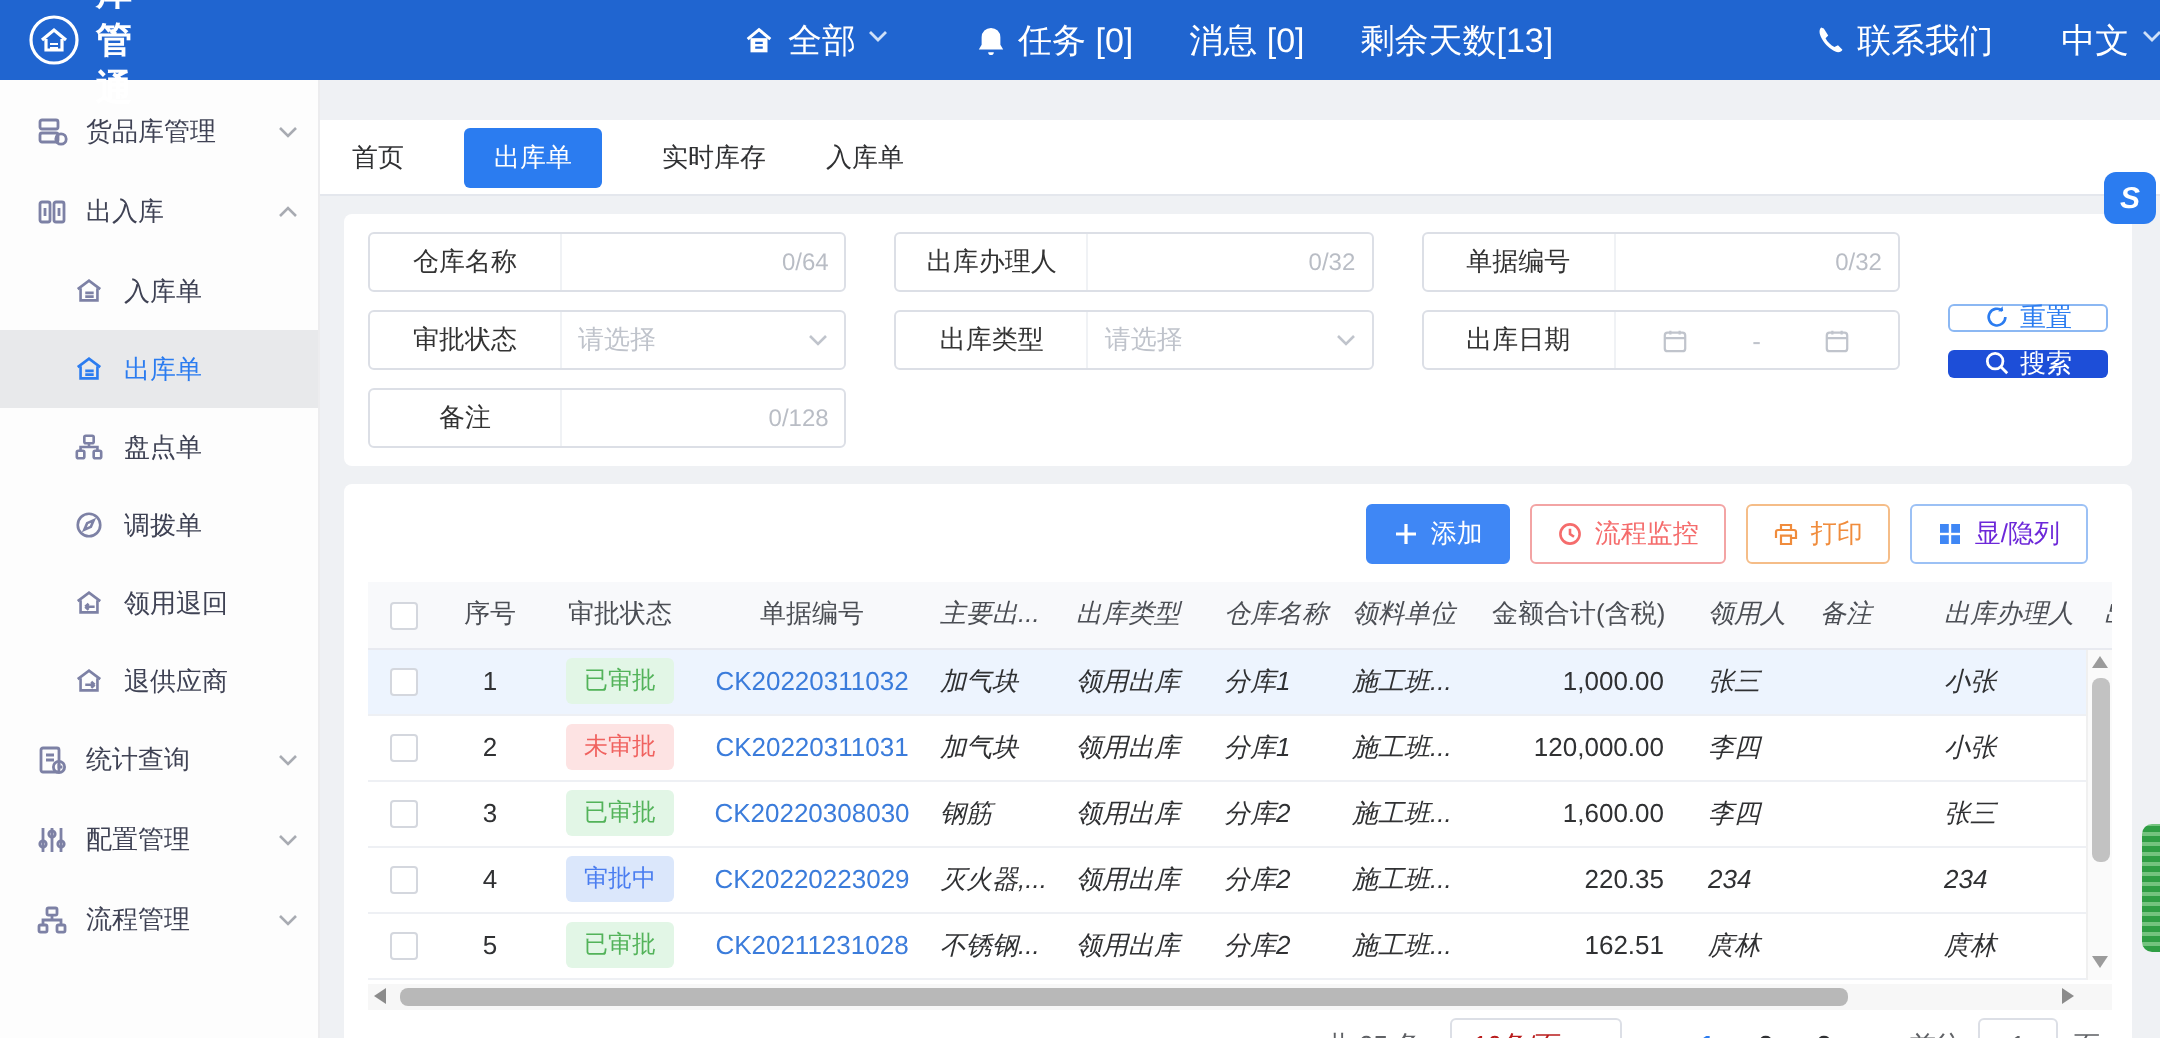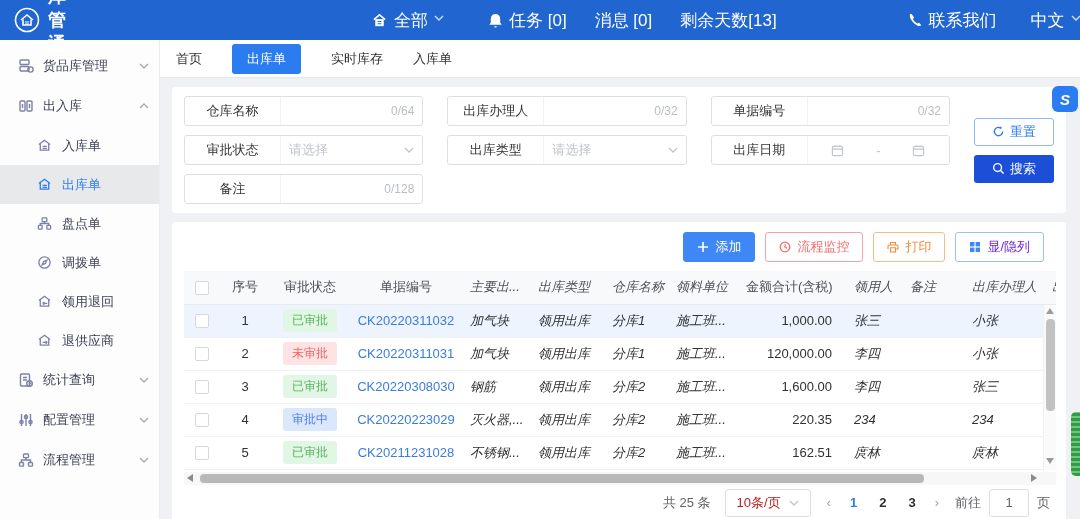--- a/index.html
+++ b/index.html
@@ -28,41 +28,41 @@
   .side-item{ height:40px; display:flex; align-items:center; padding:0 10px 0 18px; gap:9px; color:#3f4254; cursor:pointer;}
   .side-item.sub{ padding-left:37px; height:39px;}
   .side-item .sicon{ width:16px; height:16px; flex:none; display:flex; align-items:center;}
   .side-item .sicon svg{ stroke:#7d81a5; fill:none; stroke-width:1.4;}
   .side-item .slabel{ flex:1; white-space:nowrap;}
   .side-item .chevwrap{ width:10px; flex:none;}
   .side-item.active{ background:#e8e9eb; color:#2b7cf0;}
   .side-item.active .sicon svg{ stroke:#2b7cf0;}
 
   
-  .tabbar{ height:38px; background:#fff; border-bottom:1px solid #e4e7ed; display:flex; align-items:center; padding-left:16px; gap:30px; flex:none;}
+  .tabbar{ height:38px; background:#fff; border-bottom:1px solid #e4e7ed; display:flex; align-items:center; padding-left:16px; gap:30px; flex:none;margin-top:20px;}
   .tab{ color:#303133; cursor:pointer; white-space:nowrap;}
   .tab.active{ background:#2b7cf0; color:#fff; padding:6px 15px; border-radius:3px;}
   .float-widget{ position:absolute; right:2px; top:46px; width:26px; height:26px; background:#2b7cf0; border-radius:6px;
     color:#fff; font-weight:bold; font-style:italic; font-size:15px; display:flex; align-items:center; justify-content:center; z-index:5;}
 
   
   .content{ flex:1; padding:9px 14px 0 12px; overflow:hidden;}
   .card{ background:#fff; border-radius:4px; }
 
   
   .filter-card{ padding:9px 12px; display:grid; grid-template-columns:1fr 1fr 1fr 80px; column-gap:24px; row-gap:9px;}
   .field{ height:30px; border:1px solid #dcdfe6; border-radius:3px; display:flex; align-items:center; background:#fff; overflow:hidden;}
   .field .flabel{ width:96px; flex:none; text-align:center; color:#333; border-right:1px solid #f0f2f5; line-height:28px;}
   .field .fbody{ flex:1; display:flex; align-items:center; padding:0 8px; color:#bfc3cb; min-width:0;}
   .field .counter{ margin-left:auto; color:#b9bdc5; font-size:12px;}
   .field .placeholder{ color:#bfc3cb;}
   .field .selchev{ margin-left:auto;}
   .datebody{ justify-content:space-around;}
   .btn-col{ grid-row:1 / span 3; grid-column:4; display:flex; flex-direction:column; justify-content:center; gap:9px;}
-  .btn{ height:28px; border-radius:3px; display:flex; align-items:center; justify-content:center; gap:5px; cursor:pointer; white-space:nowrap; border:1px solid transparent; font-size:13px;}
+  .btn{ height:14px; border-radius:3px; display:flex; align-items:center; justify-content:center; gap:5px; cursor:pointer; white-space:nowrap; border:1px solid transparent; font-size:13px;}
   .btn-reset{ background:#fff; border-color:#8cb8f3; color:#2b7cf0;}
   .btn-search{ background:#1d4ed8; color:#fff;}
 
   
   .table-card{ margin-top:9px; padding:10px 10px 6px 12px;}
   .toolbar{ display:flex; justify-content:flex-end; gap:10px; margin-bottom:9px; padding-right:12px;}
   .tbtn{ height:30px; padding:0 13px; border-radius:3px; display:flex; align-items:center; gap:6px; cursor:pointer; border:1px solid; background:#fff; font-size:13px;}
   .tbtn-primary{ background:#3f87f5; border-color:#3f87f5; color:#fff;}
   .tbtn-danger{ border-color:#f3a4a4; color:#f56c6c;}
   .tbtn-warning{ border-color:#f5bd88; color:#f08c3c;}

